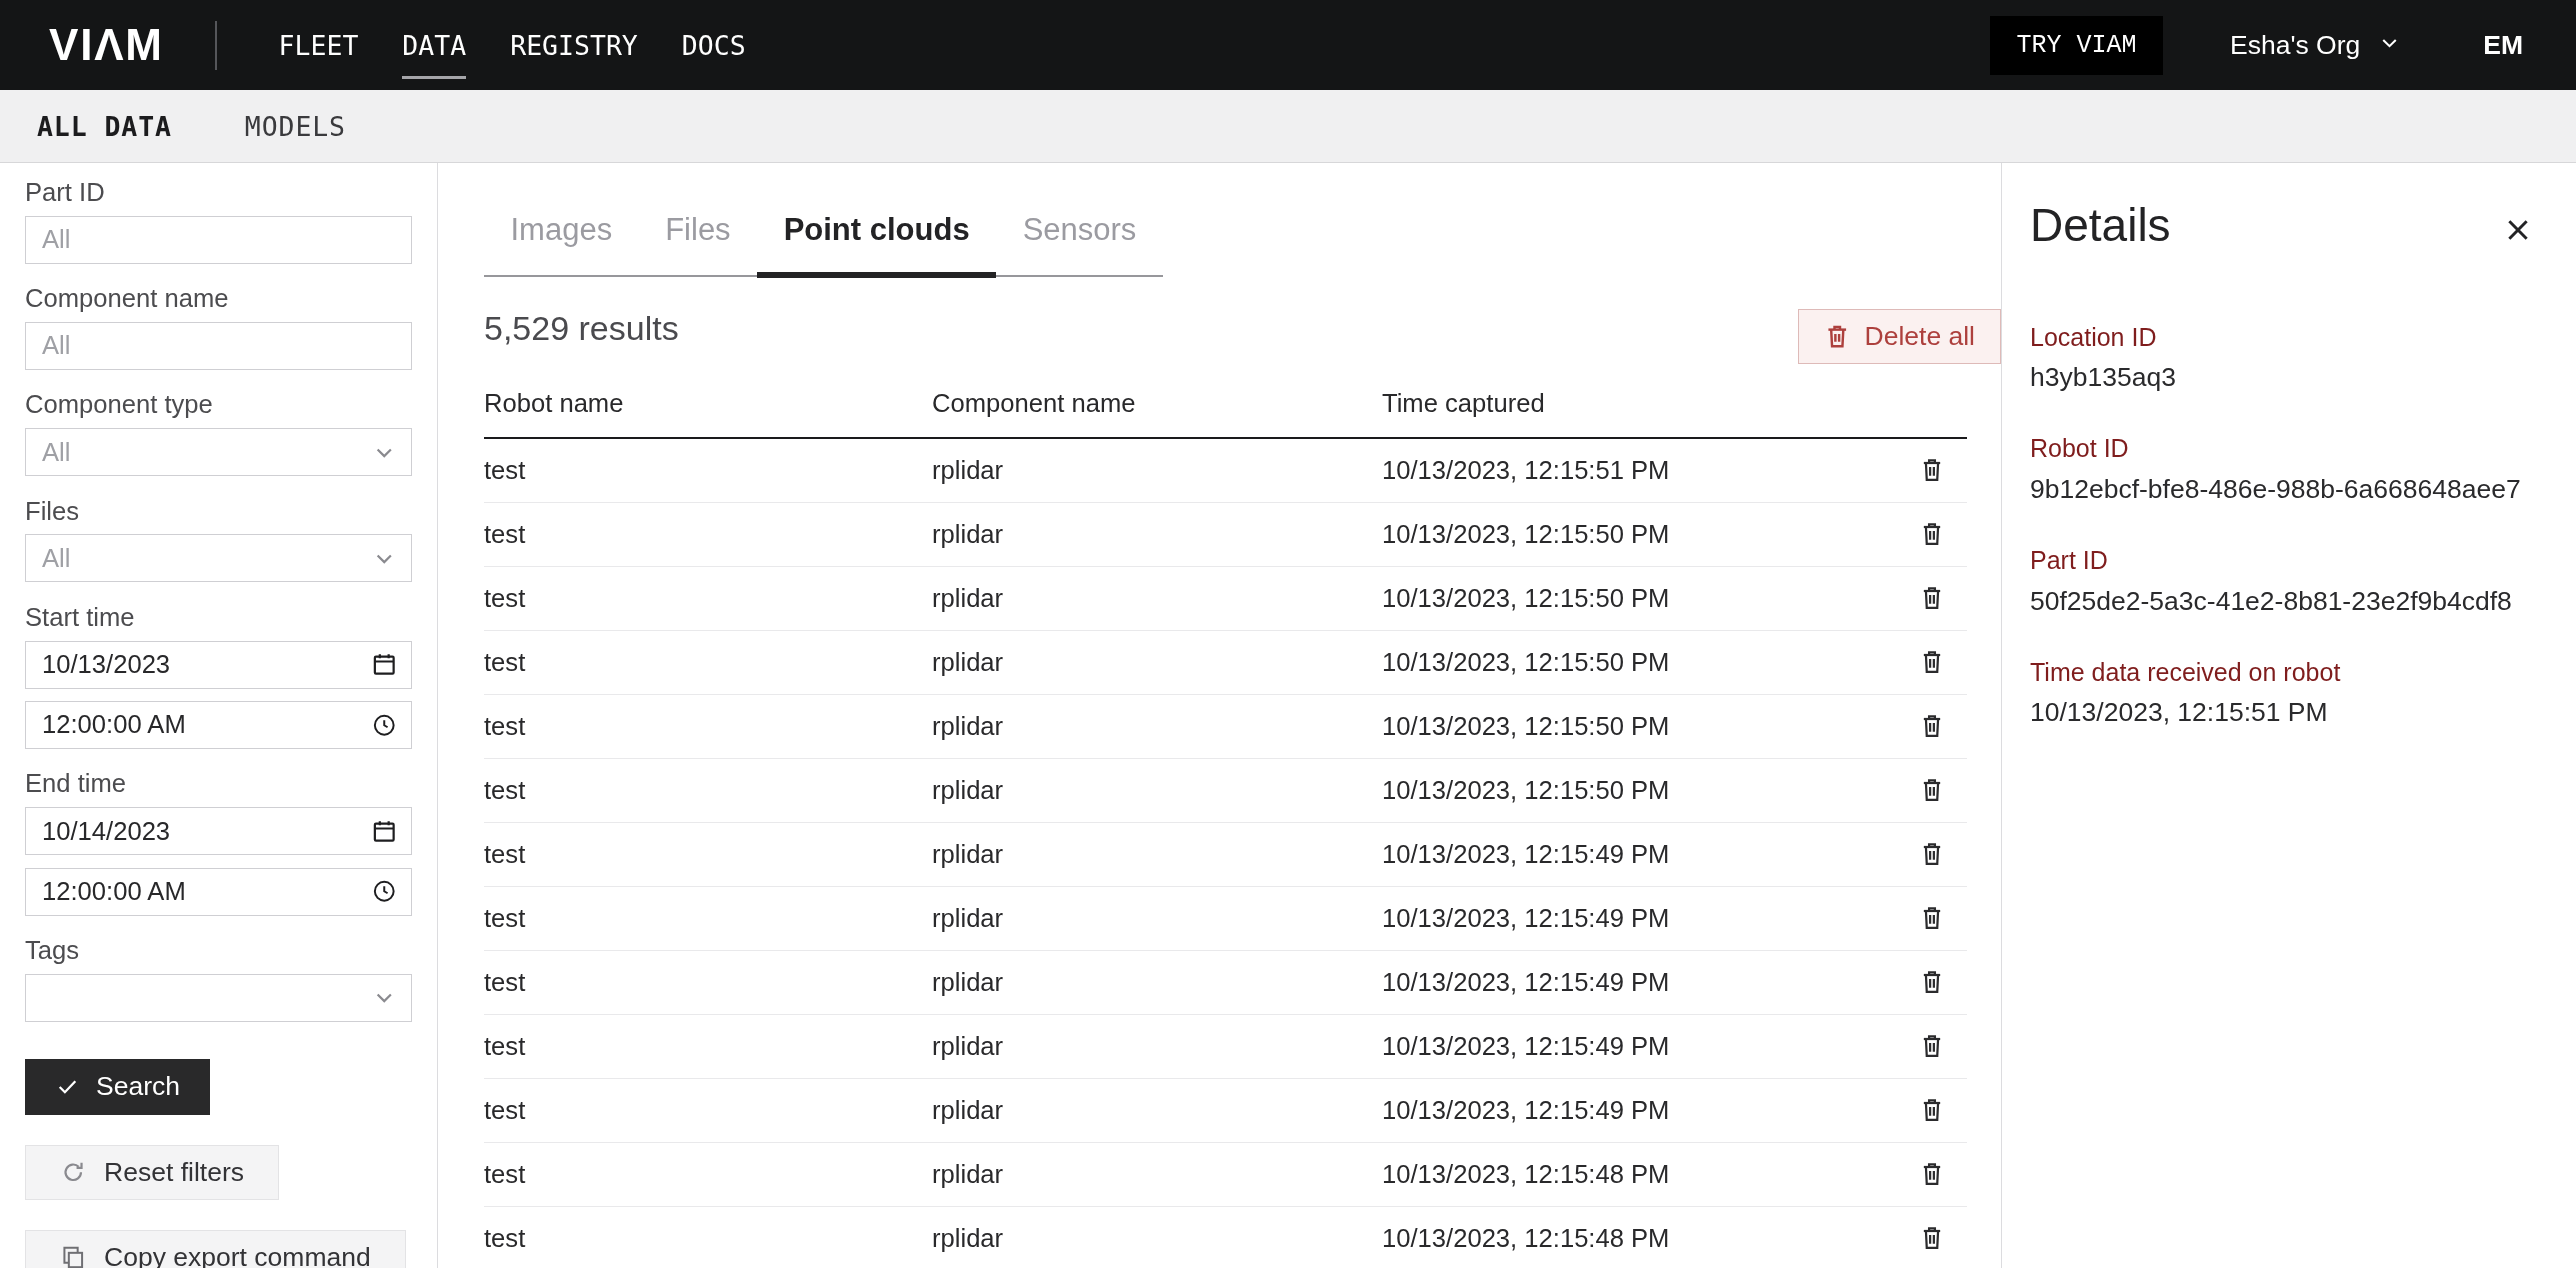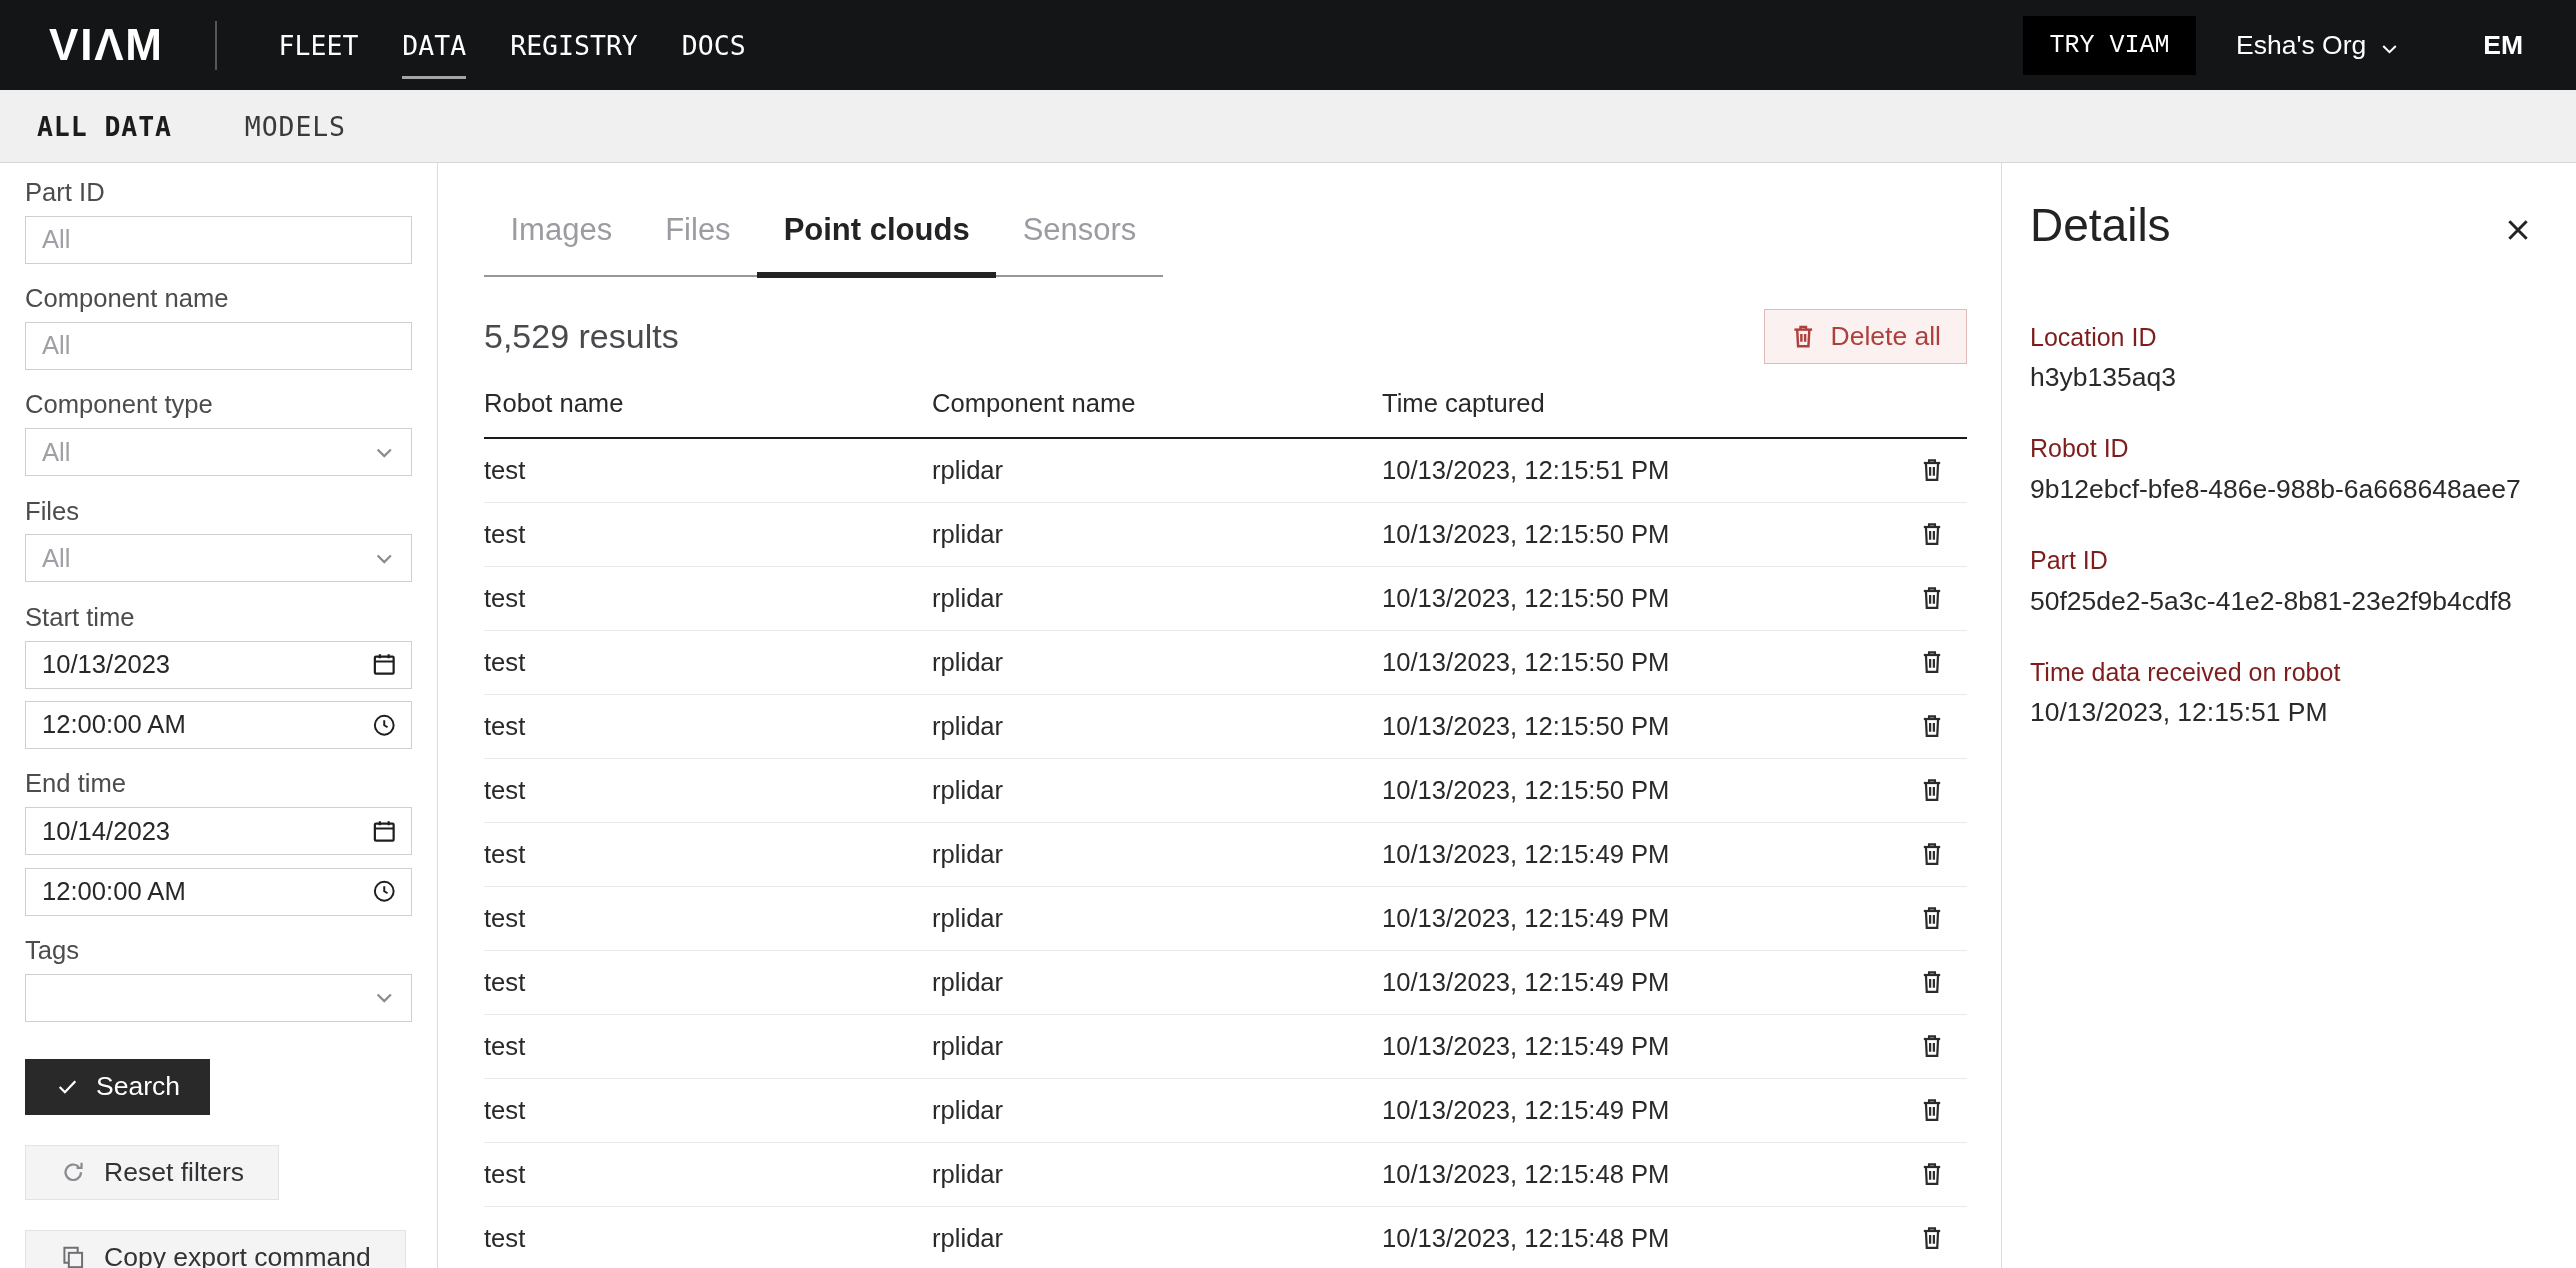--- a/index.html
+++ b/index.html
@@ -12,21 +12,21 @@
   .logo { font-size:44px; font-weight:800; letter-spacing:1.8px; color:#fff; }
   .nav-divider { width:1.8px; height:49px; background:#55565a; margin:0 62px 0 51px; }
   .nav-items { display:flex; align-items:center; gap:44px; height:100%; }
   .nav-item { font-family:"DejaVu Sans Mono", monospace; font-size:26.5px; color:#fefefe;
     height:100%; display:flex; align-items:center; position:relative; cursor:pointer; }
   .nav-item.active::after { content:""; position:absolute; left:0; right:0; bottom:10.6px;
     height:3.5px; background:#a5a5a9; }
   .topnav .spacer { flex:1; }
   .try-btn { font-family:Liberation Mono, monospace; font-size:25px; color:#fff;
     background:#000000; border:none; padding:15px 26.5px; cursor:pointer; }
-  .org { display:flex; align-items:flex-end; gap:11px; margin-left:40px; cursor:pointer; }
+  .org { display:flex; align-items:flex-start; gap:17px; margin-left:67px; cursor:pointer; }
   .org-label { font-size:26.5px; color:#fff; }
   .avatar { font-size:26.5px; font-weight:700; margin-left:81px; margin-right:14px;
     color:#fff; cursor:pointer; }
 
   
   .subnav { height:73px; background:#f0f0f1; border-bottom:1.8px solid #d7d7d9;
     display:flex; align-items:center; padding-left:37px; gap:73px; }
   .subnav-tab { font-family:"DejaVu Sans Mono", monospace; font-size:26.5px; color:#3a3a3d;
     cursor:pointer; letter-spacing:0.9px; }
   .subnav-tab.active { font-weight:700; color:#1c1c1e; }
@@ -61,22 +61,22 @@
   
   .main { flex:1; padding:0 0 0 46px; overflow:hidden; }
   .tabs { display:flex; border-bottom:2.6px solid #97979b; width:fit-content;
     margin-top:49px; min-width:600px; }
   .tab { font-size:31px; color:#9b9ba1; padding:0 26.5px 26.5px 26.5px; position:relative;
     cursor:pointer; white-space:nowrap; }
   .tab.active { color:#232325; font-weight:700; }
   .tab.active::after { content:""; position:absolute; left:0; right:0; bottom:-3.5px;
     height:6.2px; background:#232325; }
 
-  .results-row { display:flex; align-items:center; justify-content:space-between;
-    margin-top:32px; margin-right:34px; }
+  .results-row { display:flex; align-items:flex-start; justify-content:space-between;
+    margin-top:32px; }
   .results-count { font-size:34px; color:#4a4a4e; }
   .delete-btn { height:55px; padding:0 25px; background:#fbf1f0; border:1.8px solid #debab8;
     color:#ad403d; font-size:26.5px; display:flex; align-items:center; gap:14px;
     cursor:pointer; font-family:"Liberation Sans", sans-serif; }
 
   .table { margin-top:25px; margin-right:34px; }
   .thead { display:grid; grid-template-columns:448px 450px 1fr 71px; align-items:end;
     padding-bottom:19.4px; border-bottom:2.6px solid #1a1a1c; }
   .th { font-size:25.6px; color:#29292b; }
   .trow { display:grid; grid-template-columns:448px 450px 1fr 71px; align-items:center;

